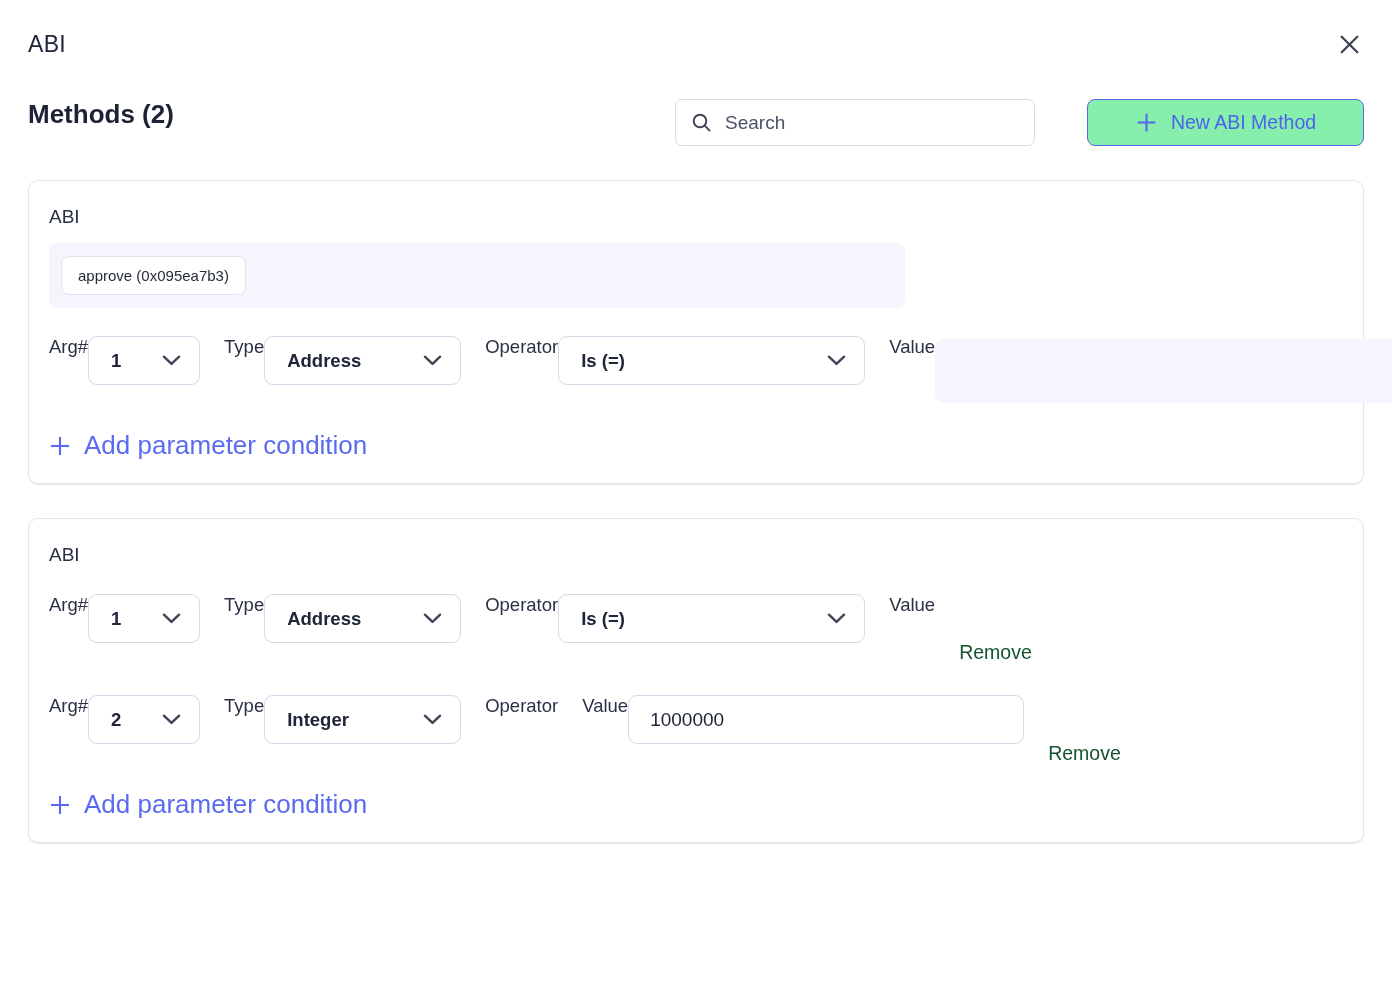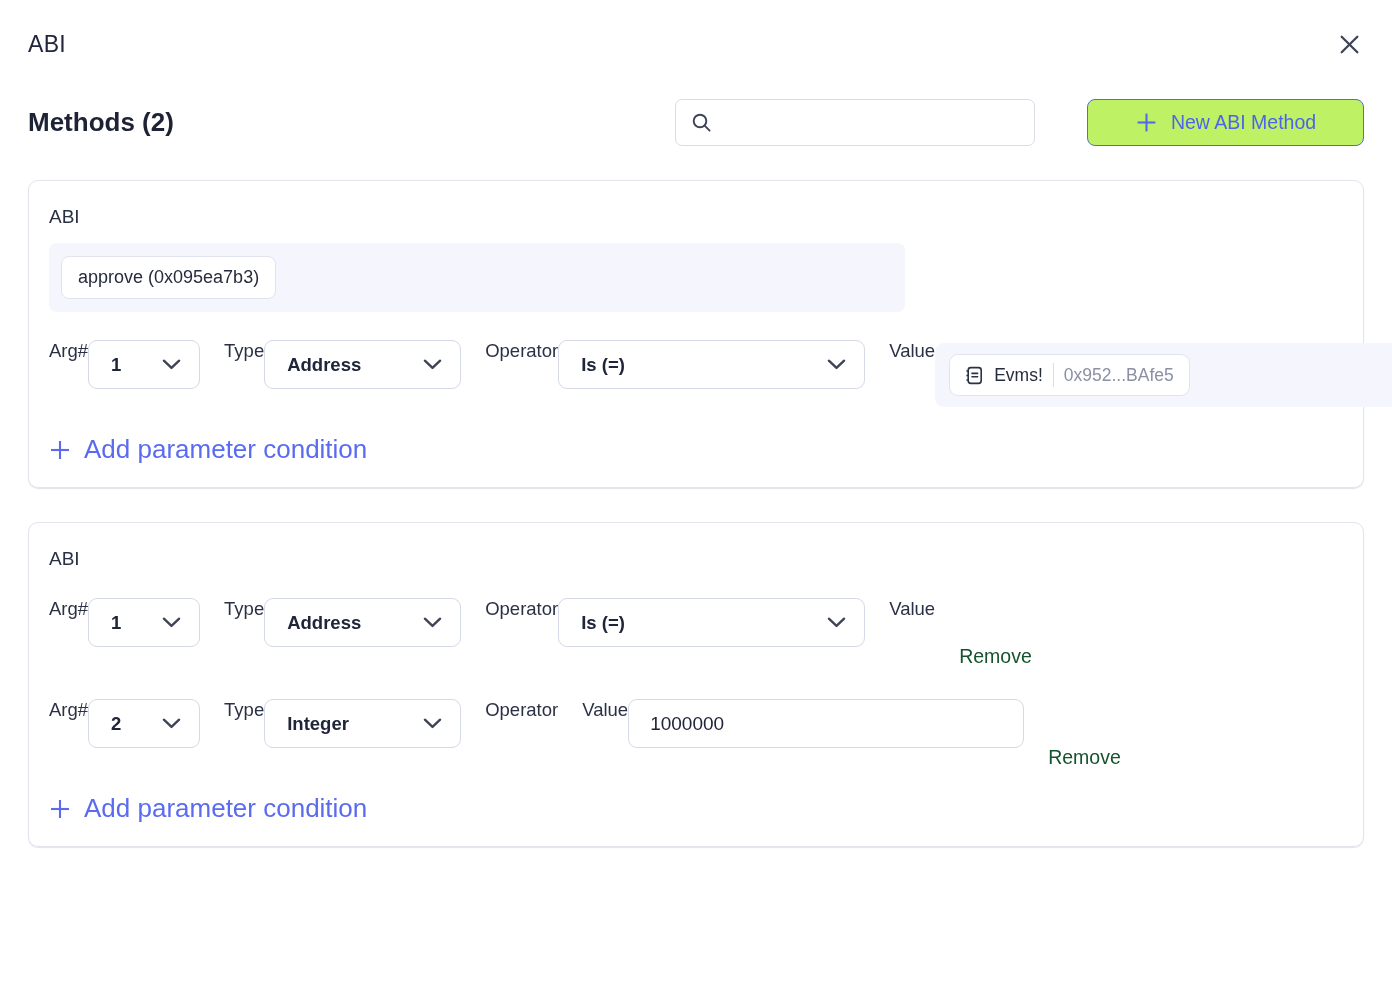--- a/index.html
+++ b/index.html
@@ -9,50 +9,50 @@
     color:#252b3f;
   }
   .page { width:1392px; height:1008px; box-sizing:border-box; padding:0 28px; }
 
   
   .dialog-header { display:flex; align-items:center; justify-content:space-between; padding-top:30px; }
   .dialog-title { font-size:23px; color:#20263c; letter-spacing:.3px; }
   .close-btn { background:none; border:none; padding:2px; cursor:pointer; line-height:0; }
 
   
-  .toolbar { display:flex; align-items:center; margin-top:40px;gap:26px; }
+  .toolbar { display:flex; align-items:flex-start; margin-top:40px;gap:26px; }
   .methods-heading { font-size:26px; font-weight:700; color:#1d2335; }
   .search-wrap {
     margin-left:auto; width:360px; height:47px; box-sizing:border-box;
     border:1px solid #d9dbe6; border-radius:7px; background:#fff;
     display:flex; align-items:center; gap:11px; padding:0 15px;
   }
   .search-input { border:none; outline:none; flex:1; font-size:19px; color:#333a4d;
     font-family:"Liberation Sans", sans-serif; background:transparent; }
   .search-input::placeholder { color:#4c5266; opacity:1; }
   .new-btn {
     margin-left:26px; width:277px; height:47px; box-sizing:border-box;
-    border:1px solid #5468ee; border-radius:8px; background:#bef264;
+    border:1px solid #5468ee; border-radius:8px; background:#86efac;
     color:#4d63ed; font-size:19.5px; font-family:"Liberation Sans", sans-serif;
     display:flex; align-items:center; justify-content:center; gap:13px; cursor:pointer;
   }
 
   
   .card {
     margin-top:34px; border:1px solid #e2e4ee; border-radius:10px;
     box-shadow:0 1px 1px rgba(170,175,195,.35);
     padding:25px 20px 22px; box-sizing:border-box;
   }
   .abi-label { font-size:19px; color:#2a3044; margin-bottom:15px; }
   .method-bar {
     width:856px; box-sizing:border-box; background:#f4f5fd; border-radius:8px; padding:13px 12px;
   }
   .method-chip {
     display:inline-block; background:#fff; border:1px solid #e1e4f0; border-radius:8px;
-    padding:10px 16px; font-size:18px; color:#262b3d;
+    padding:10px 16px; font-size:15px; color:#262b3d;
   }
 
   
   .cond-row { display:flex; gap:24px; margin-top:28px; align-items:flex-start; }
   .field { display:flex; }
   .field-label { font-size:18.5px; color:#2b3144; margin-bottom:13px; }
   .select {
     height:49px; box-sizing:border-box; background:#fff;
     border:1px solid #d6d9e7; border-radius:9px; cursor:pointer;
     display:flex; align-items:center; justify-content:space-between;
@@ -114,20 +114,21 @@
 
   <div class="toolbar">
     <div class="methods-heading">Methods (2)</div>
     <div class="search-wrap">
       <span>
         <svg width="21" height="21" viewBox="0 0 21 21">
             <circle cx="9" cy="9" r="6.3" fill="none" stroke="#3e4456" stroke-width="1.9"></circle>
             <line x1="13.7" y1="13.7" x2="18.6" y2="18.6" stroke="#3e4456" stroke-width="1.9" stroke-linecap="round"></line>
           </svg>
       </span>
+      <input class="search-input" type="text" placeholder="Search" style="">
     </div>
     <button class="new-btn">
       <span>
         <svg width="23" height="23" viewBox="0 0 22 22">
             <line x1="11" y1="2.5" x2="11" y2="19.5" stroke="#5468ee" stroke-width="2"></line>
             <line x1="2.5" y1="11" x2="19.5" y2="11" stroke="#5468ee" stroke-width="2"></line>
           </svg>
       </span>
       <span>New ABI Method</span>
     </button>
@@ -169,35 +170,20 @@
           <span class="chev">
             <svg width="19" height="11" viewBox="0 0 22 13">
                 <polyline points="2,2 11,10.5 20,2" fill="none" stroke="#3e4456" stroke-width="2.8" stroke-linecap="round" stroke-linejoin="round"></polyline>
               </svg>
           </span>
         </div>
       </div>
       <div class="field">
         <div class="field-label">Value</div>
         <div class="value-box">
-          <div class="value-chip">
-            <span>
-              <svg width="19" height="19" viewBox="0 0 19 19">
-                  <rect x="3.2" y="1.6" width="13" height="15.8" rx="2.6" fill="none" stroke="#2c3246" stroke-width="1.6"></rect>
-                  <line x1="7" y1="7.4" x2="12.6" y2="7.4" stroke="#2c3246" stroke-width="1.6" stroke-linecap="round"></line>
-                  <line x1="7" y1="10.8" x2="12.6" y2="10.8" stroke="#2c3246" stroke-width="1.6" stroke-linecap="round"></line>
-                  <line x1="1.4" y1="5" x2="3.2" y2="5" stroke="#2c3246" stroke-width="1.5"></line>
-                  <line x1="1.4" y1="9.5" x2="3.2" y2="9.5" stroke="#2c3246" stroke-width="1.5"></line>
-                  <line x1="1.4" y1="14" x2="3.2" y2="14" stroke="#2c3246" stroke-width="1.5"></line>
-                </svg>
-            </span>
-            <span>Evms!</span>
-            <span class="chip-divider"></span>
-            <span class="addr">0x952...BAfe5</span>
-          </div>
           <span class="chev">
             <svg width="23" height="13" viewBox="0 0 22 13">
                 <polyline points="2,2 11,10.5 20,2" fill="none" stroke="#3e4456" stroke-width="2.8" stroke-linecap="round" stroke-linejoin="round"></polyline>
               </svg>
           </span>
         </div>
       </div>
       <div class="remove-link">Remove</div>
     </div>
 

